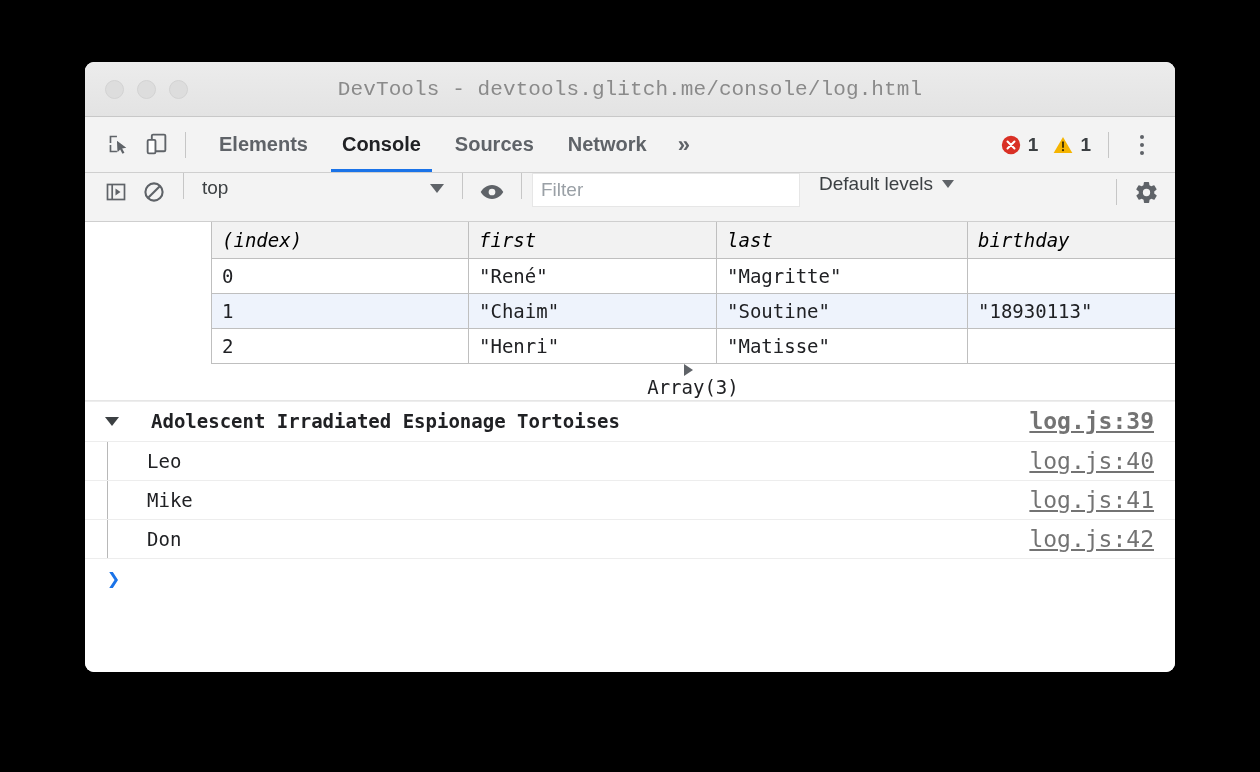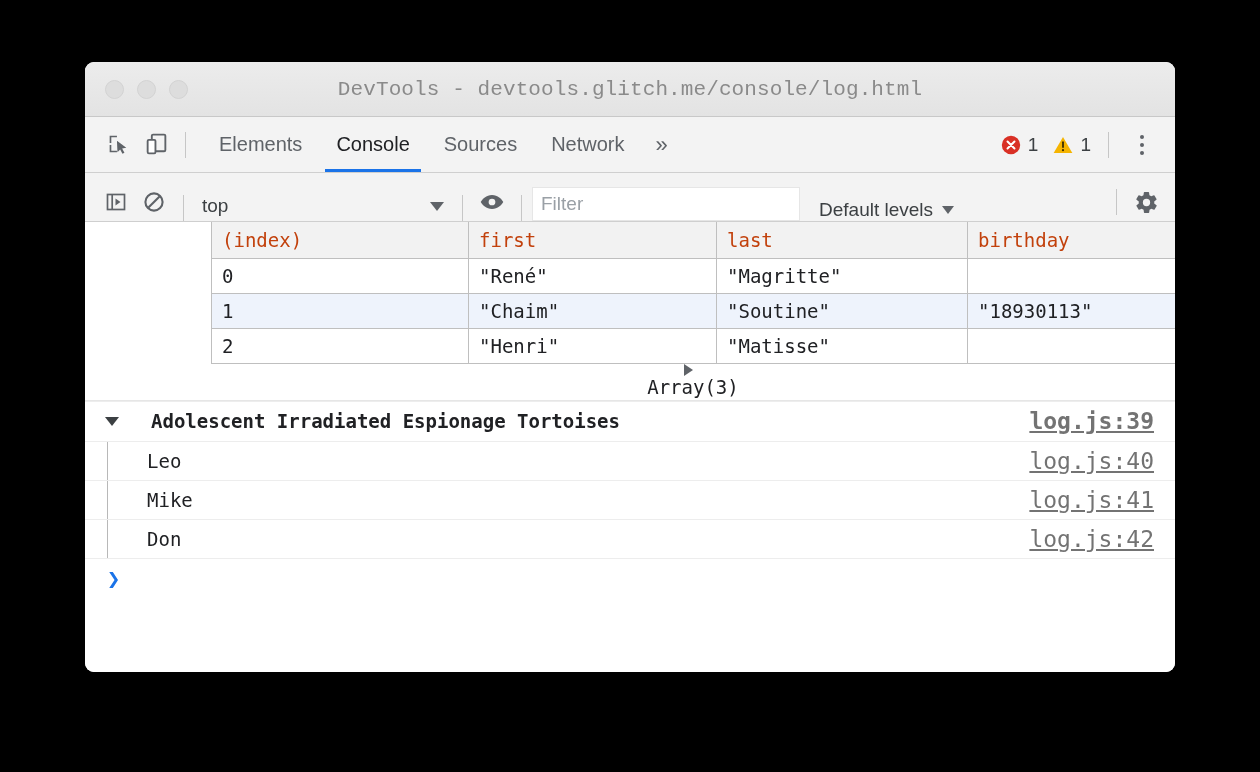--- a/index.html
+++ b/index.html
@@ -64,20 +64,21 @@
   
   #tabbar {
     height: 55px;
     flex: 0 0 55px;
     background: #f3f3f3;
     border-bottom: 1px solid #cfcfcf;
     display: flex;
     align-items: center;
     padding: 0 12px 0 14px;
     position: relative;
+    font-weight: bold;
   }
   .tb-icon-btn {
     width: 38px;
     height: 38px;
     display: flex;
     align-items: center;
     justify-content: center;
     cursor: default;
   }
   .vsep {
@@ -149,21 +150,21 @@
     display: block;
   }
 
   
   #console-toolbar {
     height: 48px;
     flex: 0 0 48px;
     background: #f3f3f3;
     border-bottom: 1px solid #cfcfcf;
     display: flex;
-    align-items: flex-end;
+    align-items: flex-start;
     padding: 0 10px 0 12px;
   }
   #context-select {
     display: flex;
     align-items: center;
     width: 250px;
     height: 30px;
     font-size: 19px;
     color: #3c4043;
     padding-left: 8px;
@@ -235,23 +236,24 @@
     border: 1px solid #bfbfbf;
     text-align: left;
     font-weight: normal;
     font-size: 19px;
     padding: 6px 10px;
     height: 28px;
     box-sizing: border-box;
   }
   table.console-table thead th {
     background: #f2f2f2;
-    color: #c2410c;
+    color: #000000;
     height: 36px;
     border-top: none;
+    font-style: italic;
   }
   table.console-table td {
     color: #202124;
     background: #ffffff;
   }
   table.console-table tr.alt td {
     background: #eef3fc;
   }
   td.str { color: #c41a16; }
   col.c-index { width: 257px; }

